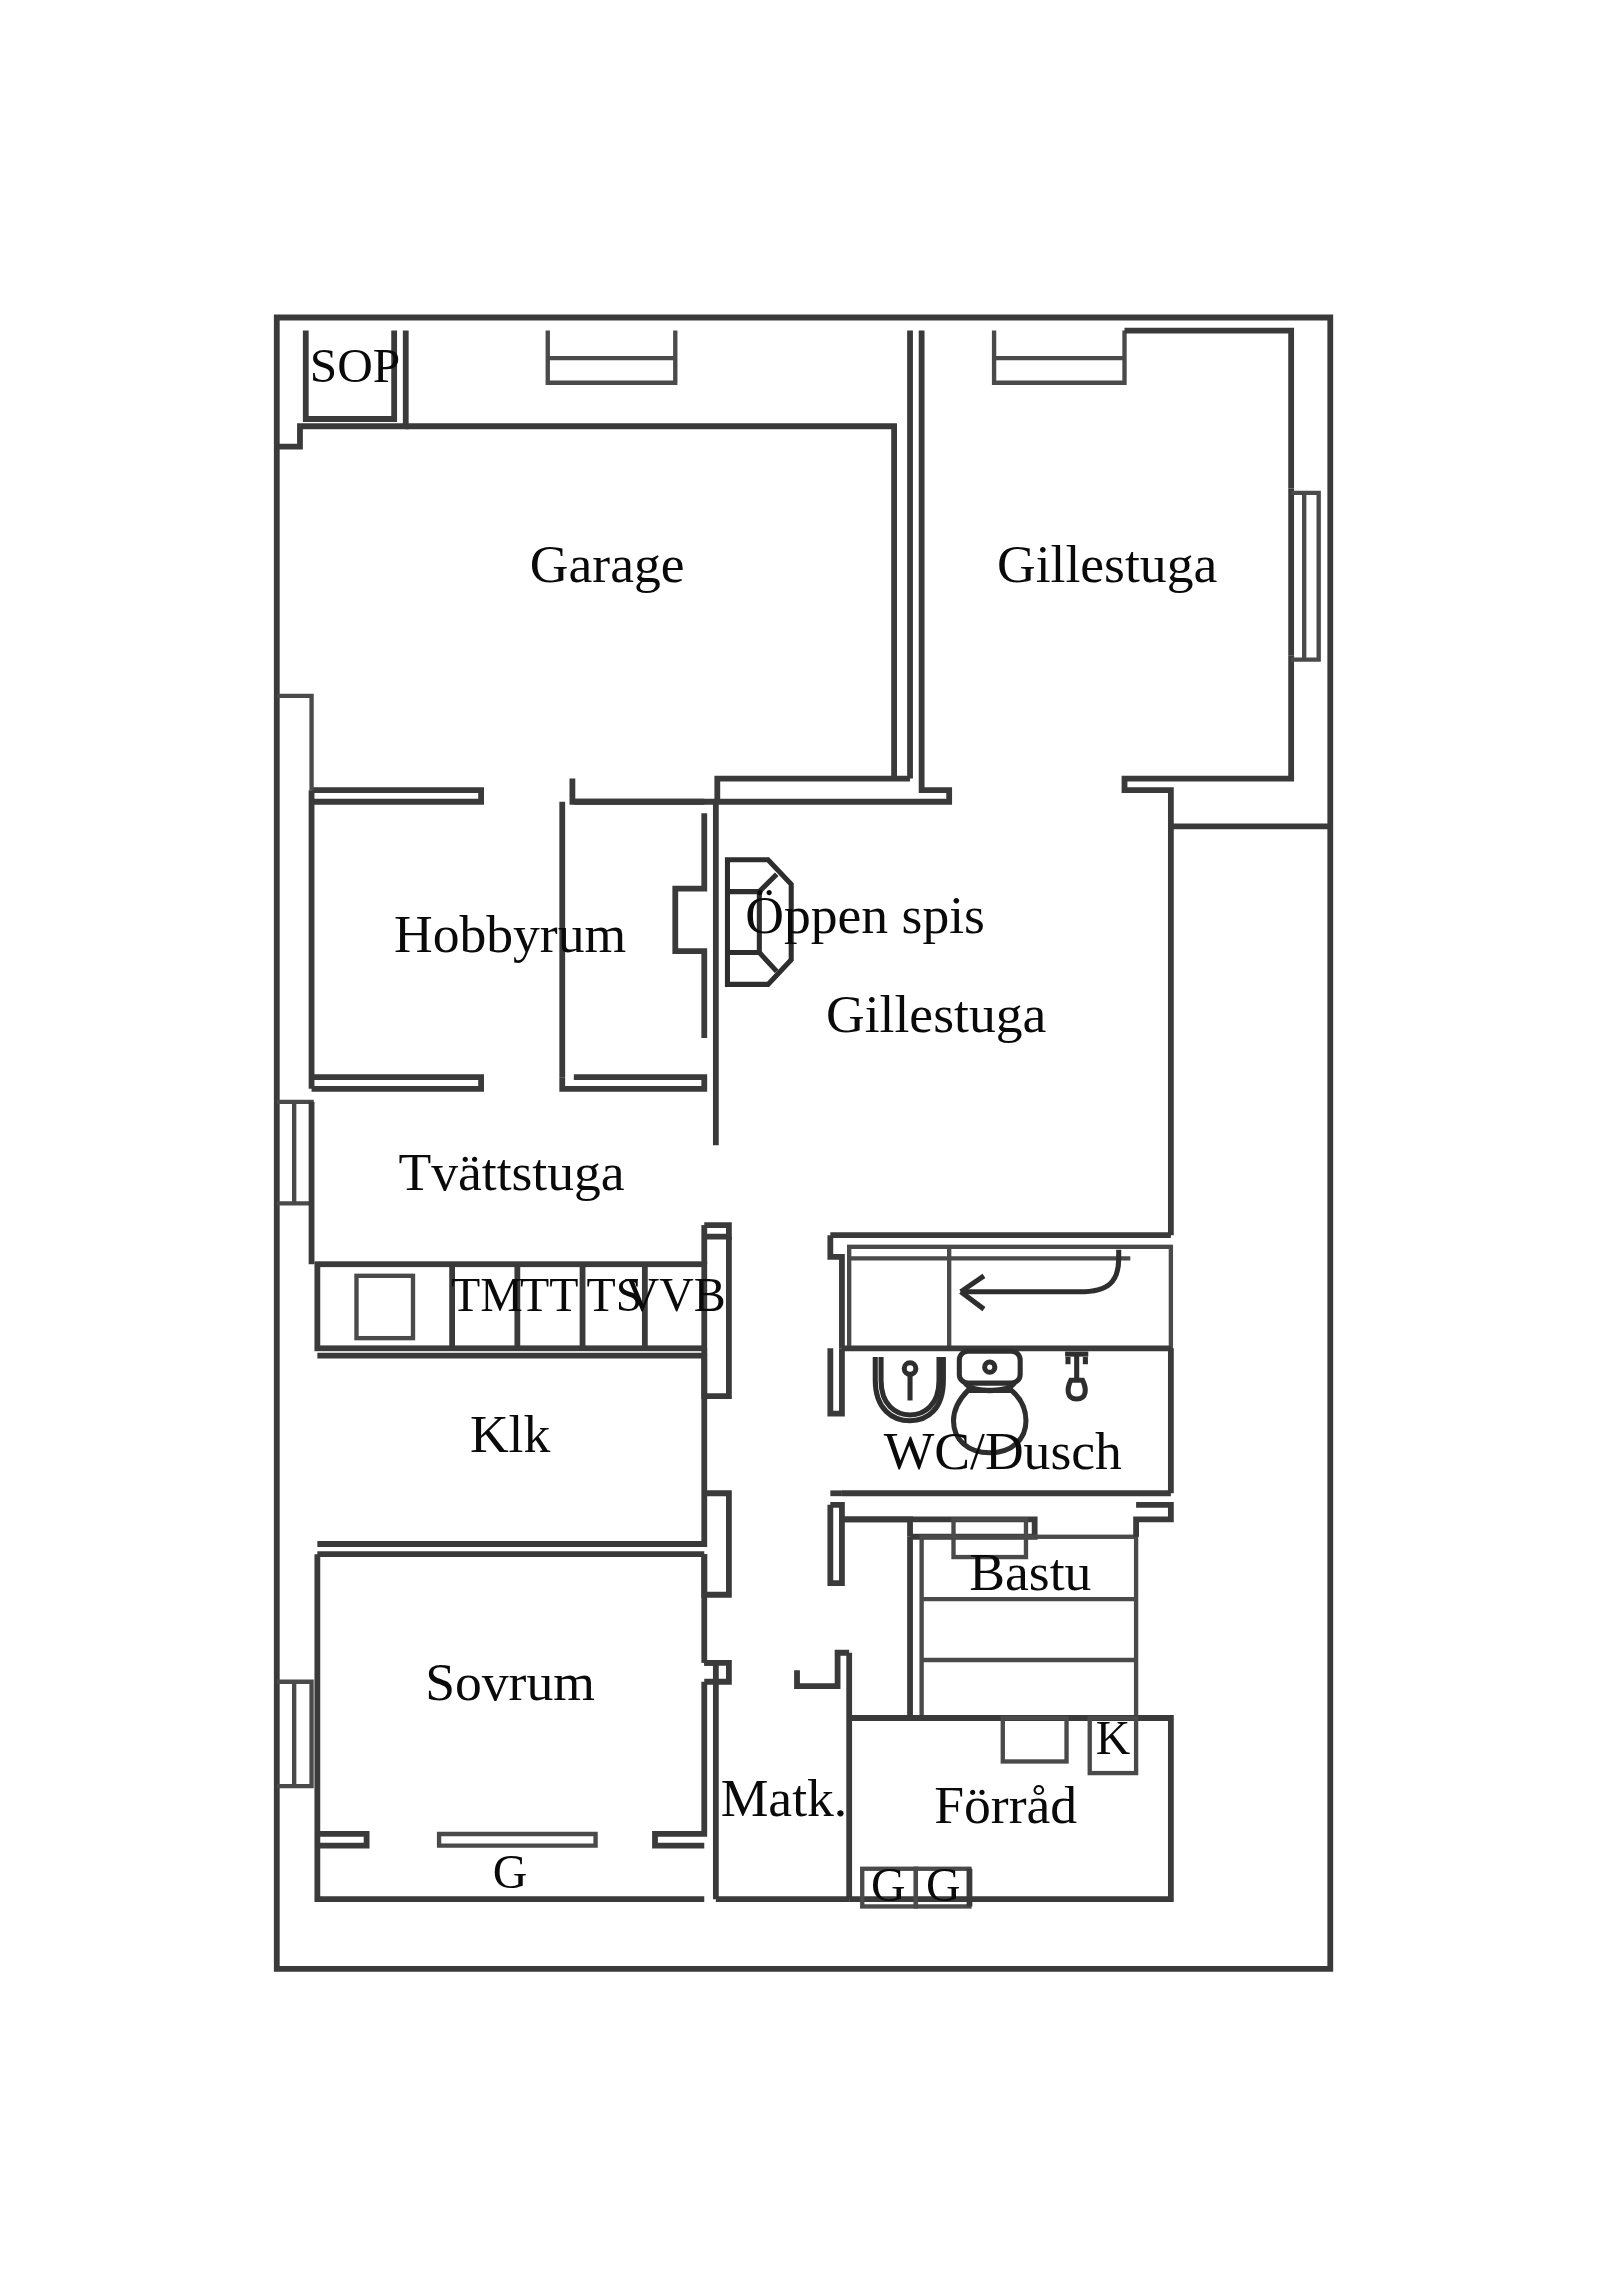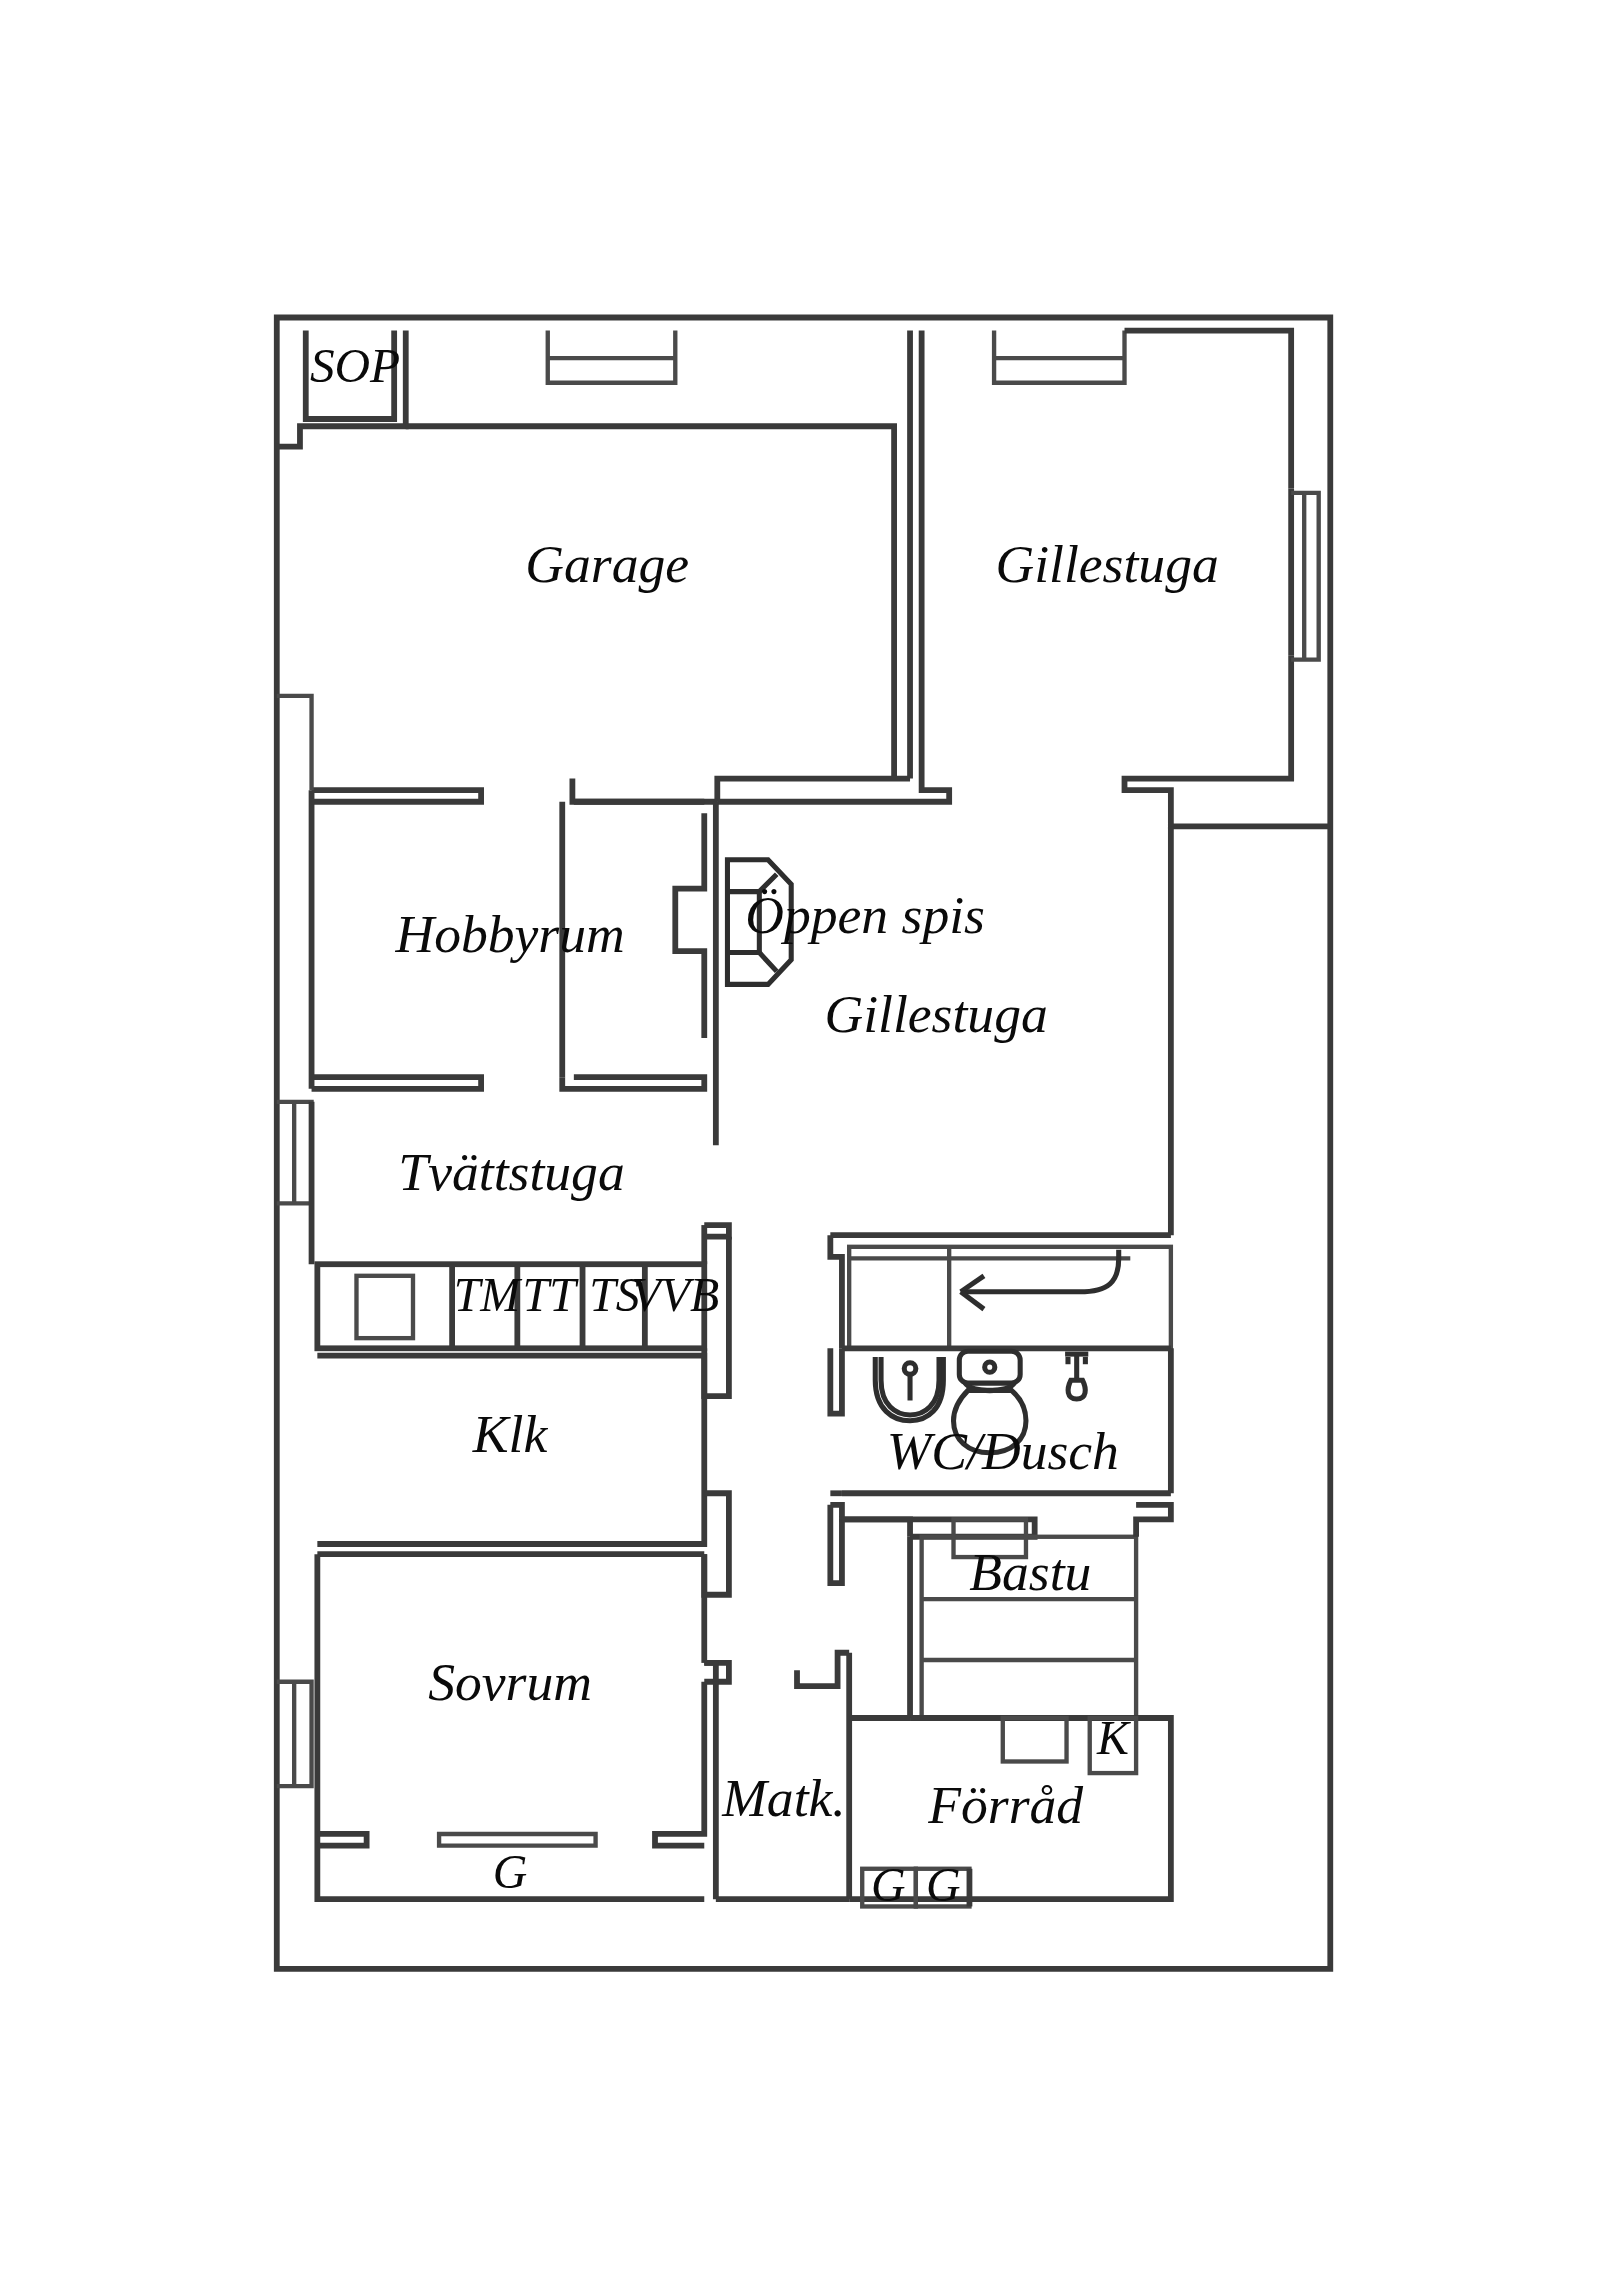--- a/index.html
+++ b/index.html
@@ -1,17 +1,17 @@
 <!DOCTYPE html>
 <html style="font-size:10.5px"><head>
 <meta charset="utf-8">
 <style>
   html,body{margin:0;padding:0;background:#ffffff;}
   body{width:1623px;height:2295px;font-family:"Liberation Serif",serif;}
-  #plan{position:relative;width:1623px;height:2295px;font-style:italic;}
+  #plan{position:relative;width:1623px;height:2295px;}
   svg{display:block;width:1623px;height:2295px;}
   .wall{fill:none;stroke:#3a3a3a;stroke-width:4;stroke-linejoin:miter;stroke-linecap:butt;}
   .thin{fill:none;stroke:#4a4a4a;stroke-width:3;}
   .fix{fill:none;stroke:#2e2e2e;stroke-width:3.5;}
   .lbl{font-family:"Liberation Serif",serif;fill:#0a0a0a;font-size:37px;text-anchor:middle;dominant-baseline:middle;}
   .lbl.sm{font-size:34px;}
   .lbl.tiny{font-size:33px;}
 </style>
 </head>
 <body>

